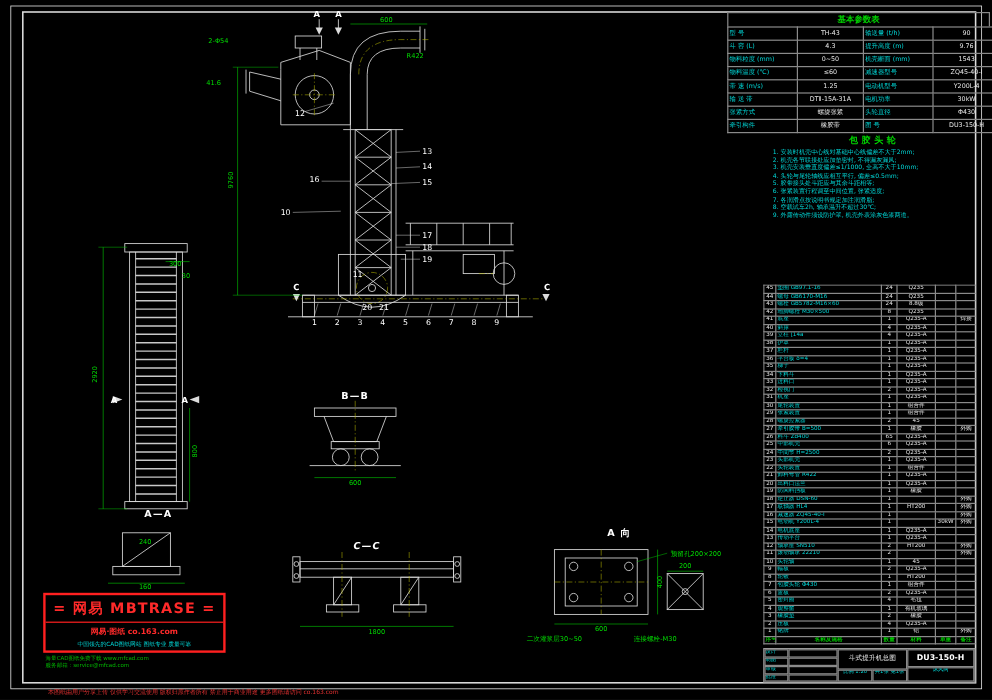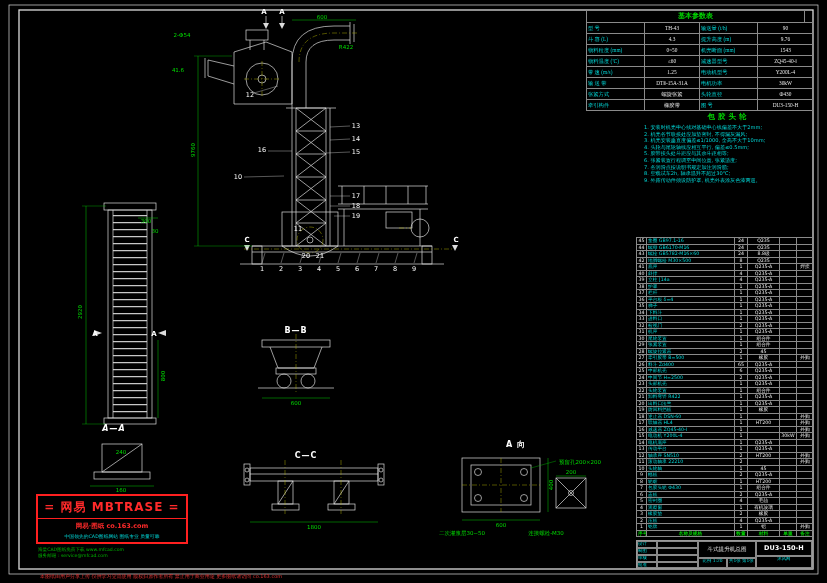--- a/index.html
+++ b/index.html
@@ -16,21 +16,21 @@
   .an.dim{color:#00dc00;font-size:5.5px;}
   .an.bal{color:#ffffff;font-size:6.5px;}
   .an.lbl{color:#ffffff;font-size:7px;font-weight:bold;}
   .an.view{color:#ffffff;font-size:8px;font-weight:bold;letter-spacing:1px;}
 
   .panel{position:absolute;z-index:4;}
   table{border-collapse:collapse;table-layout:fixed;width:100%;}
   td{border:0.5px solid #8a8a8a;overflow:hidden;white-space:nowrap;padding:0 1px;}
 
   
-  #params{left:586px;top:10px;width:219px;font-family:Liberation Serif, serif;}
+  #params{left:606px;top:10px;width:219px;}
   #params .ttl{color:#00d200;font-size:7px;font-weight:bold;text-align:center;
                border:0.5px solid #8a8a8a;border-bottom:none;height:11px;line-height:11px;}
   #params td{font-size:5.3px;height:10px;line-height:10px;}
   #params td.pl{color:#00d8d8;}
   #params td.pv{color:#e8e8e8;text-align:center;}
 
   
   #notes{left:644px;top:112px;width:169px;color:#00d8d8;}
   #notes .ttl{color:#00d200;font-size:7.5px;font-weight:bold;text-align:center;
               letter-spacing:3px;margin-bottom:2px;}
@@ -304,26 +304,26 @@
       <span class="an bal" style="left: 395px; top: 269px;">8</span>
       <span class="an bal" style="left: 414px; top: 269px;">9</span>
       <span class="an lbl" style="left: 247px; top: 240px;">C</span>
       <span class="an lbl" style="left: 456px; top: 240px;">C</span>
       <span class="an dim" style="left: 80px; top: 312px; transform: translate(-50%, -50%) rotate(-90deg);">2920</span>
       <span class="an dim" style="left: 146px; top: 221px;">300</span>
       <span class="an dim" style="left: 155px; top: 231px;">30</span>
       <span class="an dim" style="left: 163px; top: 376px; transform: translate(-50%, -50%) rotate(-90deg);">800</span>
       <span class="an lbl" style="left: 95px; top: 334px;">A</span>
       <span class="an lbl" style="left: 154px; top: 334px;">A</span>
-      <span class="an view" style="left: 114px; top: 428px; font-style: italic;">A—A</span>
+      <span class="an view" style="left: 132px; top: 428px;">A—A</span>
       <span class="an dim" style="left: 121px; top: 452px;">240</span>
       <span class="an dim" style="left: 121px; top: 490px;">160</span>
       <span class="an view" style="left: 296px; top: 330px;">B—B</span>
       <span class="an dim" style="left: 296px; top: 403px;">600</span>
-      <span class="an view" style="left: 306px; top: 455px;">C—C</span>
+      <span class="an view" style="left: 306px; top: 455px; font-style: italic;">C—C</span>
       <span class="an dim" style="left: 314px; top: 527px;">1800</span>
       <span class="an view" style="left: 516px; top: 444px;">A 向</span>
       <span class="an dim" style="left: 580px; top: 462px;">预留孔200×200</span>
       <span class="an dim" style="left: 501px; top: 525px;">600</span>
       <span class="an dim" style="left: 551px; top: 485px; transform: translate(-50%, -50%) rotate(-90deg);">400</span>
       <span class="an dim" style="left: 571px; top: 472px;">200</span>
       <span class="an dim" style="left: 546px; top: 533px;">连接螺栓-M30</span>
       <span class="an dim" style="left: 462px; top: 533px;">二次灌浆层30~50</span>
     </div>
 

